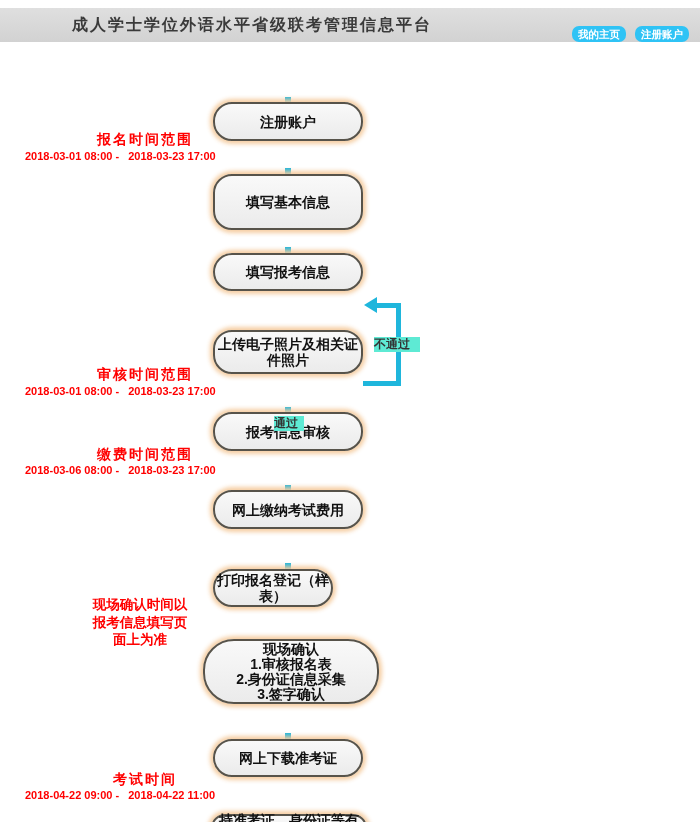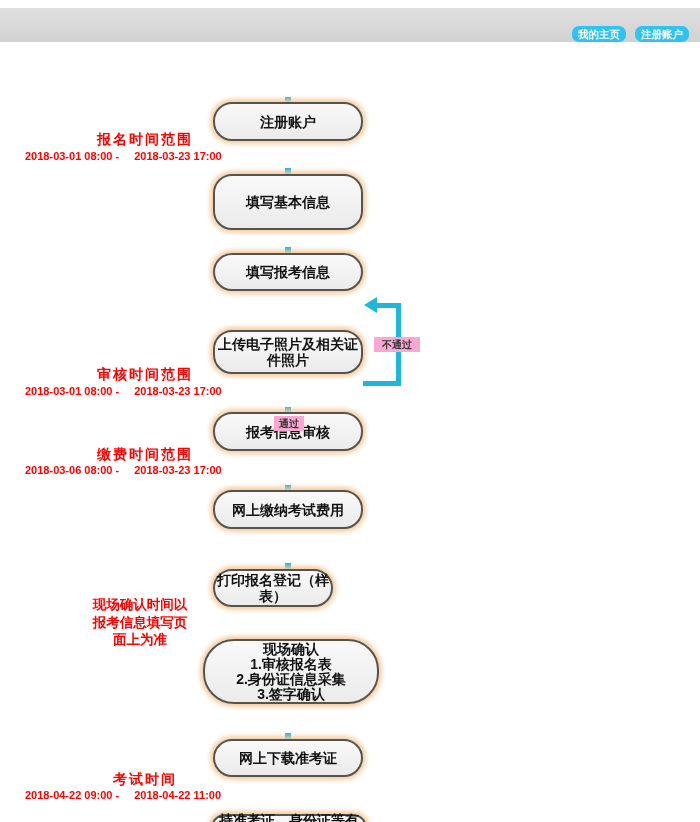--- a/index.html
+++ b/index.html
@@ -44,45 +44,46 @@
     border-left:8px solid transparent; border-right:8px solid transparent;
     border-top:12px solid #1fb6dc;
   }
   .seg { position:absolute; background:#1fb6dc; z-index:0; }
   .larrowhead {
     position:absolute; width:0; height:0; z-index:0;
     border-top:8px solid transparent; border-bottom:8px solid transparent;
     border-right:13px solid #1fb6dc;
   }
   .edge-label {
-    position:absolute; z-index:2; background:#f9a8d4;
-    color:#333333; font-weight:bold; font-size:10px;
-    text-align:center; line-height:15px; white-space:nowrap;
+    position:absolute; z-index:2; background:#5eead4;
+    color:#333333; font-weight:bold; font-size:12px;
+    text-align:left; line-height:15px; white-space:nowrap;
   }
   
   .ann-title {
     position:absolute; left:55px; width:180px; text-align:center;
     color:#ff0000; font-weight:bold; font-size:14px; letter-spacing:2px;
     white-space:nowrap;
   }
   .ann-dates {
     position:absolute; left:25px; width:186px; text-align:center;
     color:#ff0000; font-weight:bold; font-size:11px; white-space:nowrap;
   }
-  .ann-dates .to { margin-left:15px; }
+  .ann-dates .to { margin-left:9px; }
   .ann-note {
     position:absolute; left:55px; top:596px; width:170px; text-align:center;
     color:#ff0000; font-weight:bold; font-size:13.5px; line-height:17.5px;
     white-space:pre-line;
   }
 </style>
 </head>
 <body>
 
 <div class="header">
+  <div class="header-title">成人学士学位外语水平省级联考管理信息平台</div>
   <div class="header-btns">
     <button class="hbtn">我的主页</button>
     <button class="hbtn">注册账户</button>
   </div>
 </div>
 
 <div>
 
   <div class="fbox" style="left:213px;top:58px;width:150px;height:39px">注册账户</div>
   <div class="fbox" style="left:213px;top:130px;width:150px;height:56px">填写基本信息</div>

